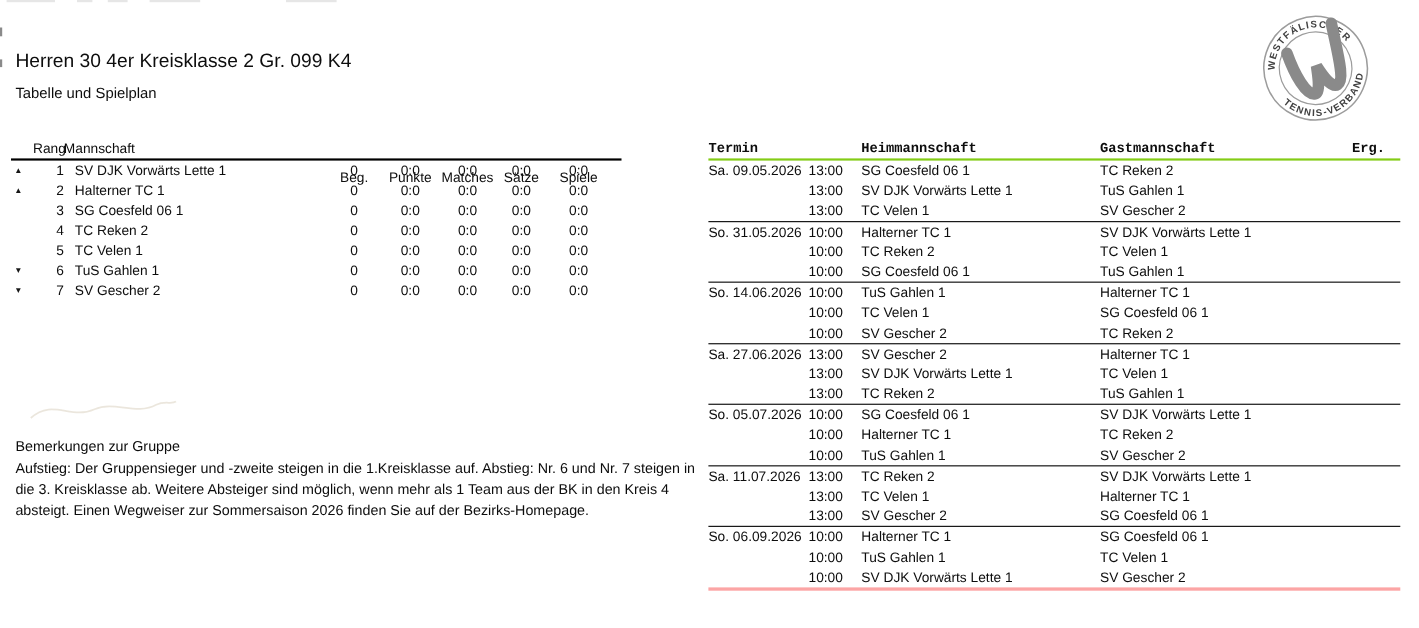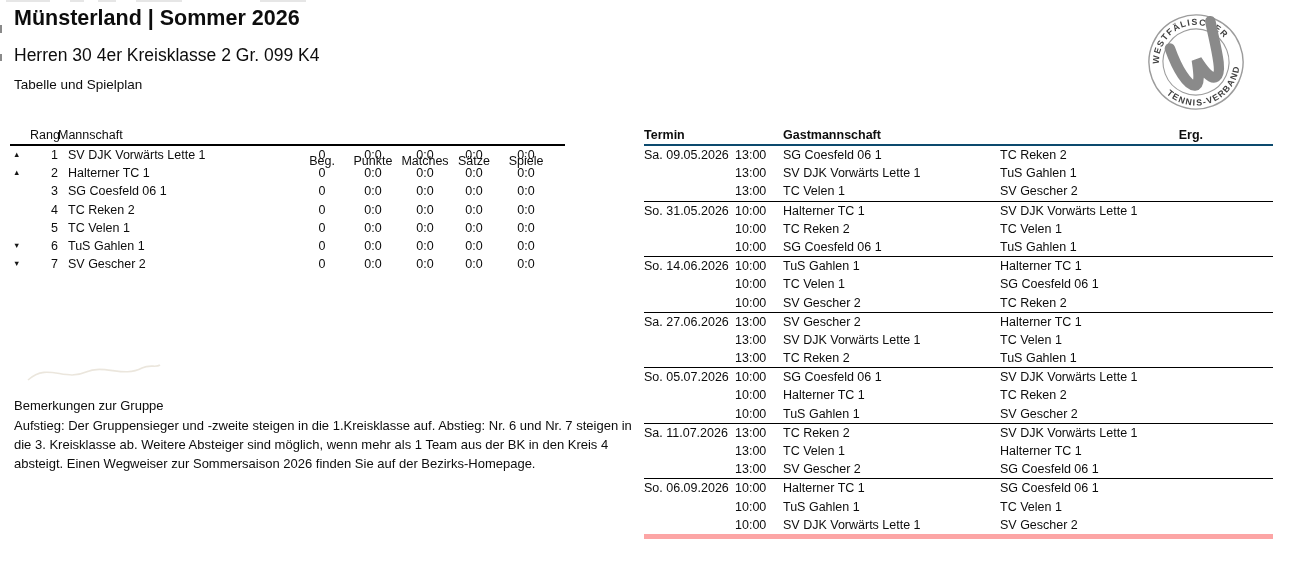--- a/index.html
+++ b/index.html
@@ -33,23 +33,23 @@
   .c-num{text-align:center;}
 
   
   .remarks{position:absolute;left:14px;top:397px;width:630px;}
   .remarks .rem-head{font-size:13px;font-weight:normal;line-height:17px;}
   .remarks .rem-body{margin-top:2px;font-size:13px;line-height:19px;}
 
   
   .schedule{position:absolute;left:644px;top:126px;width:629px;font-size:12.5px;}
   .sc-head{display:grid;grid-template-columns:139px 217px 217px 1fr;
-           font-weight:bold;height:18px;line-height:18px;border-bottom:2px solid #0c4a6e;white-space:nowrap;}
+           font-weight:bold;height:18px;line-height:18px;border-bottom:2px solid #84cc16;white-space:nowrap;font-family:Liberation Mono, monospace;}
   .sc-head .h-erg{text-align:right;padding-right:14px;}
-  .sc-groups{border-bottom:5px solid #fca5a5;}
+  .sc-groups{border-bottom:3px solid #fca5a5;}
   .sg{display:flex;}
   .sg + .sg{border-top:1px solid #000;}
   .sg-date{width:91px;line-height:18.2px;white-space:nowrap;}
   .sg-rows{flex:1;}
   .sc-row{display:grid;grid-template-columns:48px 217px 217px 1fr;
           height:18.2px;line-height:18.2px;white-space:nowrap;}
   .c-erg{text-align:right;padding-right:14px;}
 
   
   .edge-top{position:absolute;top:0;height:2px;background:#e6e6e6;}
@@ -62,21 +62,20 @@
 <div class="page">
 
   <div class="edge-top" style="left:6px;width:44px;"></div>
   <div class="edge-top" style="left:70px;width:14px;"></div>
   <div class="edge-top" style="left:98px;width:18px;"></div>
   <div class="edge-top" style="left:136px;width:46px;"></div>
   <div class="edge-top" style="left:260px;width:46px;"></div>
   <div class="edge-left" style="top:25px;height:8px;"></div>
   <div class="edge-left" style="top:54px;height:7px;"></div>
 
-  <div class="title">Münsterland | Sommer 2026</div>
   <div class="subtitle">Herren 30 4er Kreisklasse 2 Gr. 099 K4</div>
   <div class="seclabel">Tabelle und Spielplan</div>
 
   <svg class="logo" viewBox="0 0 100 100">
     <g transform="rotate(-21 50 50)">
       <circle cx="50" cy="50" r="47" fill="none" stroke="#9c9c9c" stroke-width="1.4"></circle>
       <circle cx="50" cy="50" r="33" fill="none" stroke="#9c9c9c" stroke-width="1.1"></circle>
       <defs>
         <path id="arcTop" d="M 13 50 A 37 37 0 1 1 87 50" fill="none"></path>
         <path id="arcBot" d="M 6.5 50 A 43.5 43.5 0 1 0 93.5 50" fill="none"></path>
@@ -182,20 +181,21 @@
   </svg>
 
   <div class="remarks">
     <div class="rem-head">Bemerkungen zur Gruppe</div>
     <div class="rem-body">Aufstieg: Der Gruppensieger und -zweite steigen in die 1.Kreisklasse auf. Abstieg: Nr. 6 und Nr. 7 steigen in die 3. Kreisklasse ab. Weitere Absteiger sind möglich, wenn mehr als 1 Team aus der BK in den Kreis 4 absteigt. Einen Wegweiser zur Sommersaison 2026 finden Sie auf der Bezirks-Homepage.</div>
   </div>
 
   <div class="schedule">
     <div class="sc-head">
       <span>Termin</span>
+      <span>Heimmannschaft</span>
       <span>Gastmannschaft</span>
       <span class="h-erg">Erg.</span>
     </div>
     <div class="sc-groups">
 
         <div class="sg">
           <div class="sg-date">Sa. 09.05.2026</div>
           <div class="sg-rows">
 
               <div class="sc-row">

